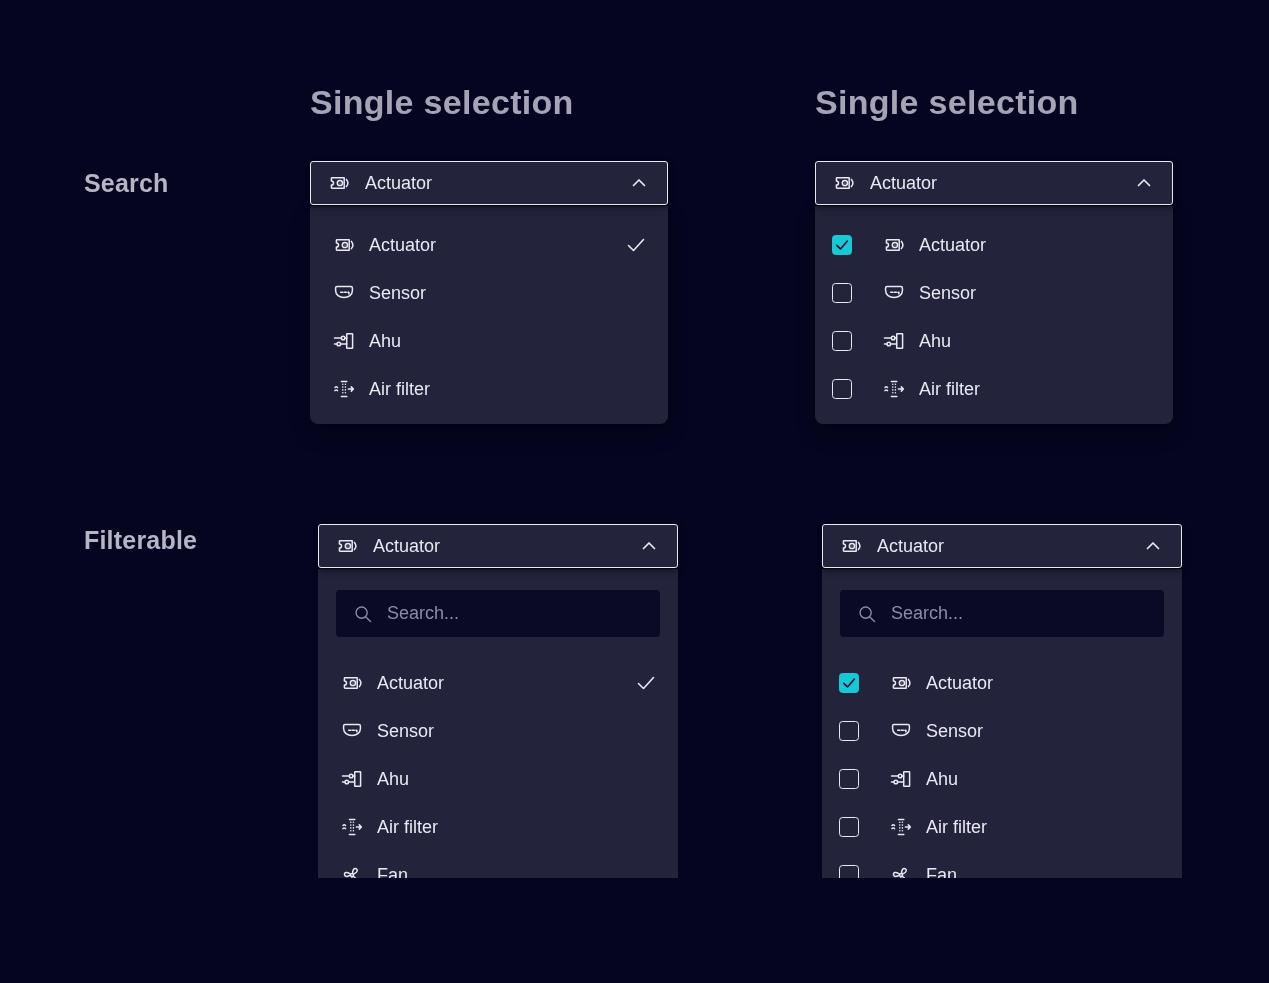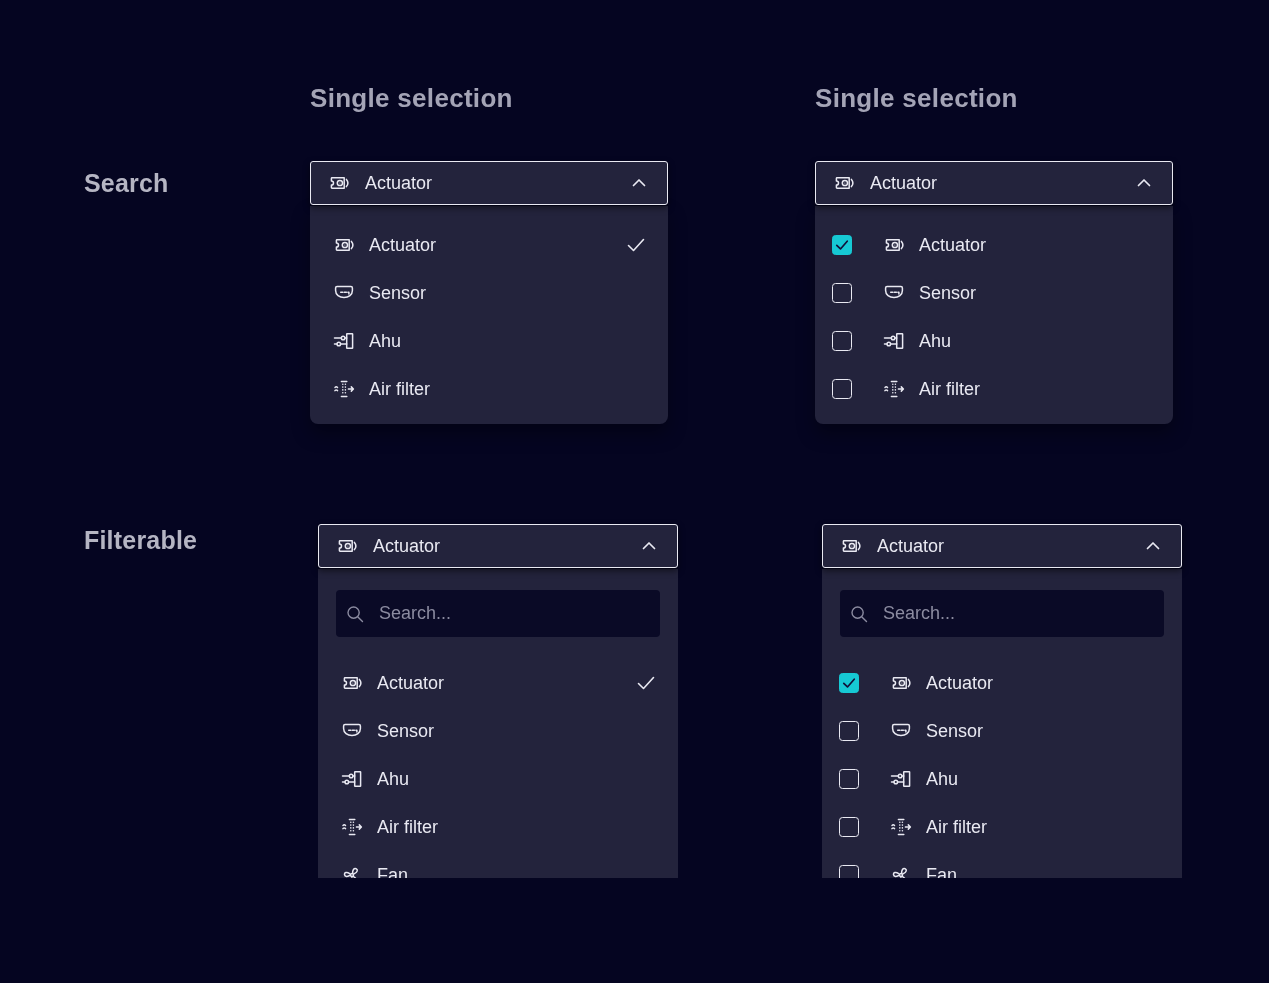--- a/index.html
+++ b/index.html
@@ -1,21 +1,21 @@
 <!DOCTYPE html>
 <html><head>
 <meta charset="utf-8">
 <style>
   html,body{margin:0;padding:0;}
   body{
     width:1269px;height:983px;position:relative;overflow:hidden;
     background:#050521;color:#e9e9f2;
     font-family:"Liberation Sans",sans-serif;
   }
-  .col-header{position:absolute;font-size:26px;font-weight:700;color:#a4a4b6;letter-spacing:.3px;}
+  .col-header{position:absolute;font-size:34px;font-weight:700;color:#a4a4b6;letter-spacing:.3px;}
   .row-label{position:absolute;font-size:25px;font-weight:700;color:#b5b5c3;letter-spacing:.2px;}
 
   .select-comp{position:absolute;}
   .trigger{
     box-sizing:border-box;height:44px;width:100%;
     border:1.5px solid #e9e9f2;border-radius:3px;background:#23233c;
     display:flex;align-items:center;padding:0 16px;gap:14px;
     box-shadow:0 3px 6px rgba(0,0,0,.5);position:relative;z-index:2;cursor:pointer;
   }
   .trigger .t-label{font-size:18px;}
@@ -35,21 +35,21 @@
   .check{margin-left:auto;display:flex;color:#e9e9f2;}
 
   .checkbox{
     width:20px;height:20px;box-sizing:border-box;flex:none;margin-right:17px;
     border:1.5px solid #e9e9f2;border-radius:3.5px;background:transparent;
     display:flex;align-items:center;justify-content:center;cursor:pointer;
   }
   .checkbox.checked{background:#16c9d4;border-color:#16c9d4;}
 
   .search-wrap{padding:21px 18px 0;}
-  .search-box{height:47px;background:#0a0a26;border-radius:4px;display:flex;align-items:center;padding:0 7px;gap:10px;}
+  .search-box{height:47px;background:#0a0a26;border-radius:4px;display:flex;align-items:center;padding:0 15px;gap:10px;}
   .search-box .s-icon{display:flex;color:#8b8ba0;flex:none;}
   .search-box input{background:transparent;border:none;outline:none;color:#e9e9f2;font-size:18px;font-family:inherit;width:100%;}
   .search-box input::placeholder{color:#8b8ba0;}
   .filter-items{margin-top:22px;}
 
   svg.i{width:24px;height:24px;}
 </style>
 </head>
 <body>
 

